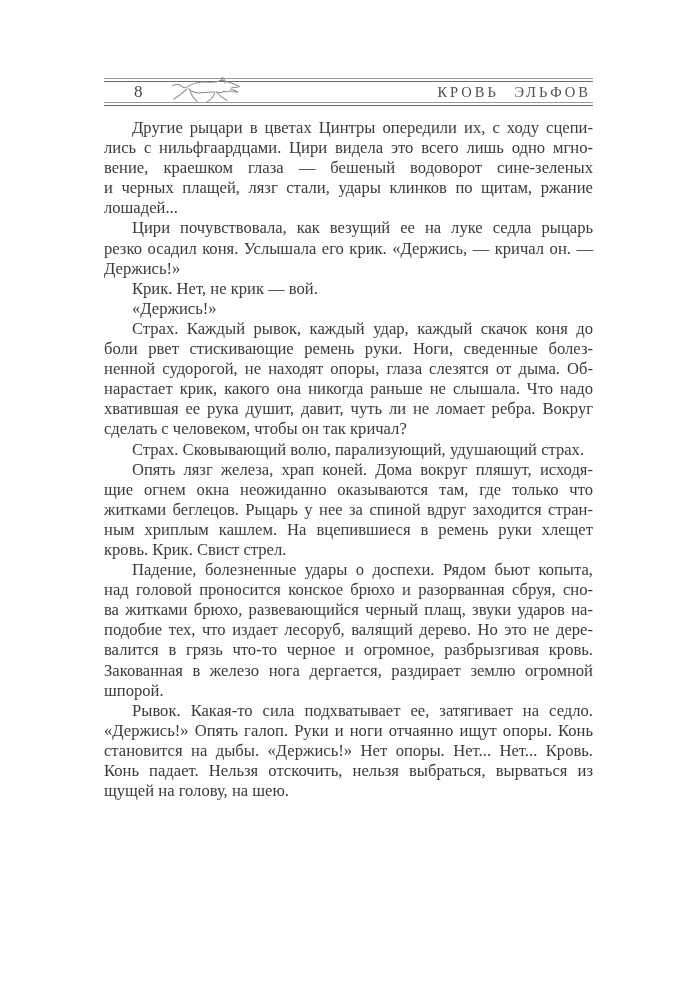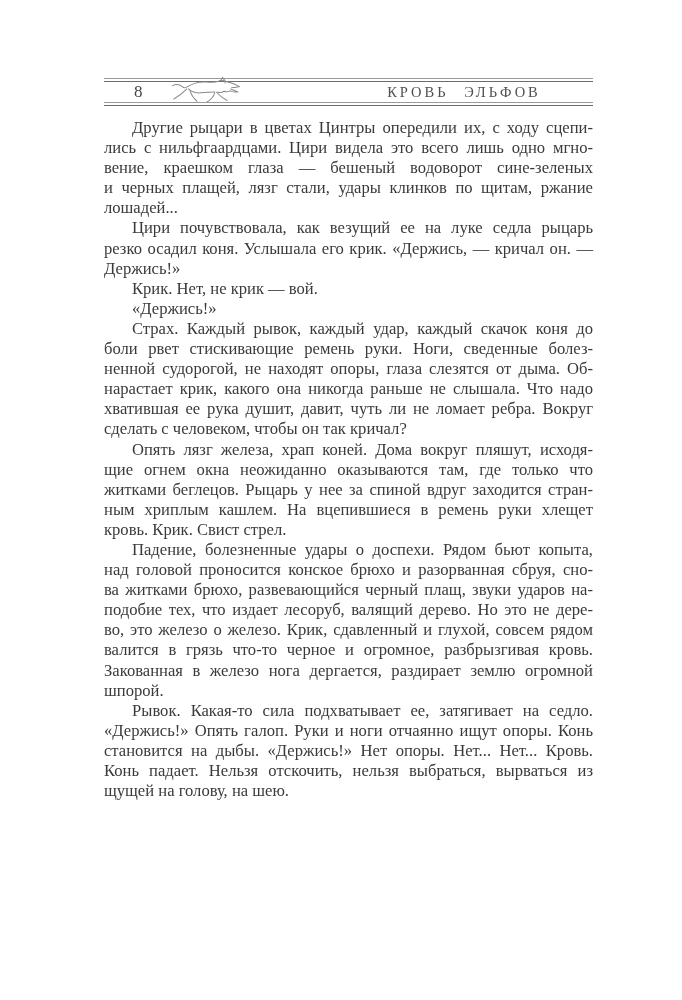--- a/index.html
+++ b/index.html
@@ -10,21 +10,21 @@
   
   .header{position:relative;margin:78px 89px 0 104px;}
   .rule{height:2px;border-top:1px solid #9a9a9a;border-bottom:1.6px solid #6b6b6b;}
   .header-inner{position:relative;height:20px;}
   .pagenum{
     position:absolute;left:30px;top:0;font-size:17px;color:#454545;line-height:20px;
   }
   .emblem{position:absolute;left:66px;top:-8px;width:74px;height:36px;}
   .emblem svg{display:block;width:100%;height:100%;}
   .running-title{
-    position:absolute;left:233px;top:1px;width:254px;text-align:center;
+    position:absolute;left:233px;top:1px;width:254px;text-align:right;
     font-size:14.5px;letter-spacing:3px;word-spacing:9px;color:#4f4f4f;line-height:19px;
   }
   
   .body{margin:12px 89px 0 104px;font-size:16.6px;line-height:20.1px;}
   .line{white-space:nowrap;text-align:justify;text-align-last:justify;}
   .line.plast{text-align-last:left;}
   .line.first{text-indent:28px;}
 </style>
 </head>
 <body>
@@ -84,32 +84,34 @@
       </div>
       <div class="para">
         <div class="line first">Страх. Каждый рывок, каждый удар, каждый скачок коня до</div>
         <div class="line">боли рвет стискивающие ремень руки. Ноги, сведенные болез-</div>
         <div class="line">ненной судорогой, не находят опоры, глаза слезятся от дыма. Об-</div>
         <div class="line">нарастает крик, какого она никогда раньше не слышала. Что надо</div>
         <div class="line">хватившая ее рука душит, давит, чуть ли не ломает ребра. Вокруг</div>
         <div class="line plast">сделать с человеком, чтобы он так кричал?</div>
       </div>
       <div class="para">
+        <div class="line first plast">Страх. Сковывающий волю, парализующий, удушающий страх.</div>
+      </div>
+      <div class="para">
         <div class="line first">Опять лязг железа, храп коней. Дома вокруг пляшут, исходя-</div>
         <div class="line">щие огнем окна неожиданно оказываются там, где только что</div>
         <div class="line">житками беглецов. Рыцарь у нее за спиной вдруг заходится стран-</div>
         <div class="line">ным хриплым кашлем. На вцепившиеся в ремень руки хлещет</div>
         <div class="line plast">кровь. Крик. Свист стрел.</div>
       </div>
       <div class="para">
         <div class="line first">Падение, болезненные удары о доспехи. Рядом бьют копыта,</div>
         <div class="line">над головой проносится конское брюхо и разорванная сбруя, сно-</div>
         <div class="line">ва житками брюхо, развевающийся черный плащ, звуки ударов на-</div>
         <div class="line">подобие тех, что издает лесоруб, валящий дерево. Но это не дере-</div>
-        <div class="line">во, это железо о железо. Крик, сдавленный и глухой, совсем рядом</div>
         <div class="line">валится в грязь что-то черное и огромное, разбрызгивая кровь.</div>
         <div class="line">Закованная в железо нога дергается, раздирает землю огромной</div>
         <div class="line plast">шпорой.</div>
       </div>
       <div class="para">
         <div class="line first">Рывок. Какая-то сила подхватывает ее, затягивает на седло.</div>
         <div class="line">«Держись!» Опять галоп. Руки и ноги отчаянно ищут опоры. Конь</div>
         <div class="line">становится на дыбы. «Держись!» Нет опоры. Нет... Нет... Кровь.</div>
         <div class="line">Конь падает. Нельзя отскочить, нельзя выбраться, вырваться из</div>
         <div class="line plast">щущей на голову, на шею.</div>

